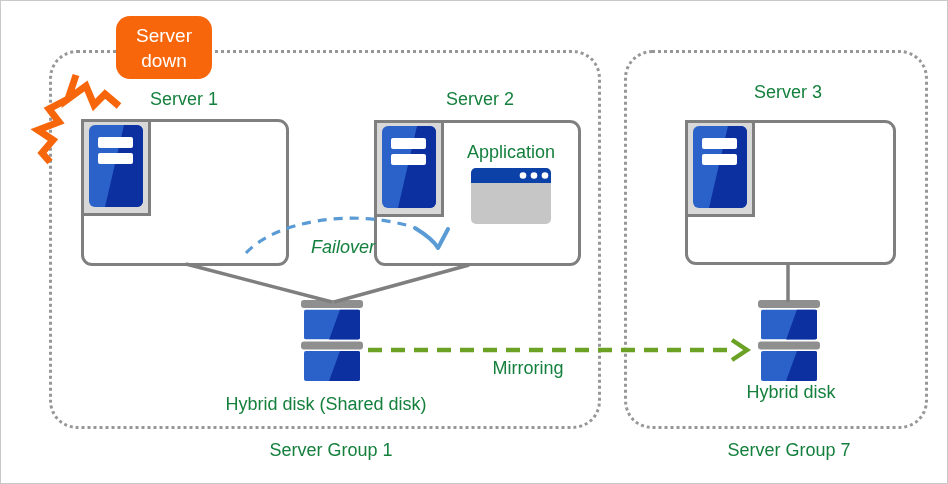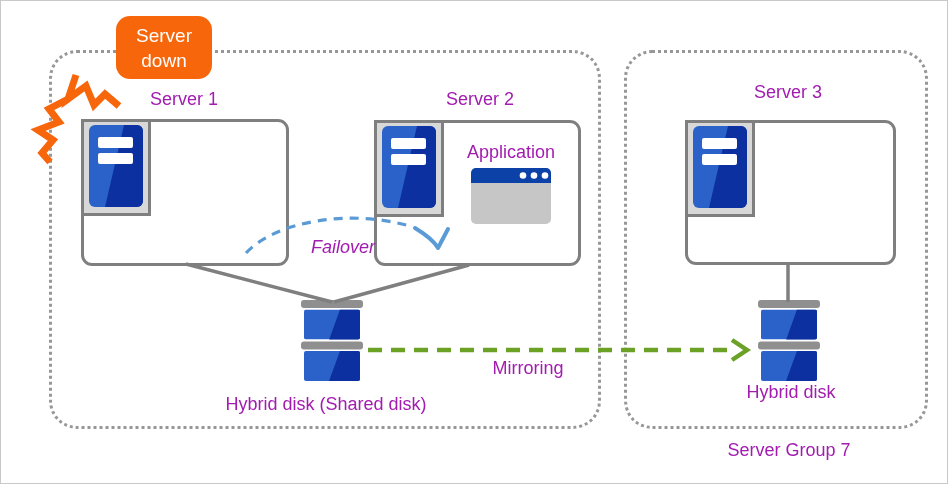--- a/index.html
+++ b/index.html
@@ -31,21 +31,21 @@
     background:#d8d8d8; border:3px solid #7f7f7f;
     display:flex; align-items:center; justify-content:center;
     z-index:3;
   }
   #server1-panel { left:80px;  top:118px; }
   #server2-panel { left:373px; top:119px; }
   #server3-panel { left:684px; top:119px; }
 
   .label {
     position:absolute; font-size:18px; line-height:22px; white-space:nowrap;
-    transform:translateX(-50%); z-index:6; color:#a21caf;
+    transform:translateX(-50%); z-index:6; color:#15803d;
   }
   #server1-label { left:183px; top:87px; }
   #server2-label { left:479px; top:87px; }
   #server3-label { left:787px; top:80px; }
   #application-label { left:510px; top:140px; }
   #failover-label  { left:342px; top:235px;font-style:italic; }
   #mirroring-label { left:527px; top:356px; }
   #disk1-label { left:325px; top:392px; }
   #disk2-label { left:790px; top:380px; }
   #group1-label { left:330px; top:438px; }
@@ -213,17 +213,18 @@
   </svg>
 
   <div class="label" id="server1-label">Server 1</div>
   <div class="label" id="server2-label">Server 2</div>
   <div class="label" id="server3-label">Server 3</div>
   <div class="label" id="application-label">Application</div>
   <div class="label" id="failover-label">Failover</div>
   <div class="label" id="mirroring-label">Mirroring</div>
   <div class="label" id="disk1-label">Hybrid disk (Shared disk)</div>
   <div class="label" id="disk2-label">Hybrid disk</div>
+  <div class="label" id="group1-label">Server Group 1</div>
   <div class="label" id="group2-label">Server Group 7</div>
 
   <div id="alert-badge">Server down</div>
 
 </div>
 
 </body></html>

